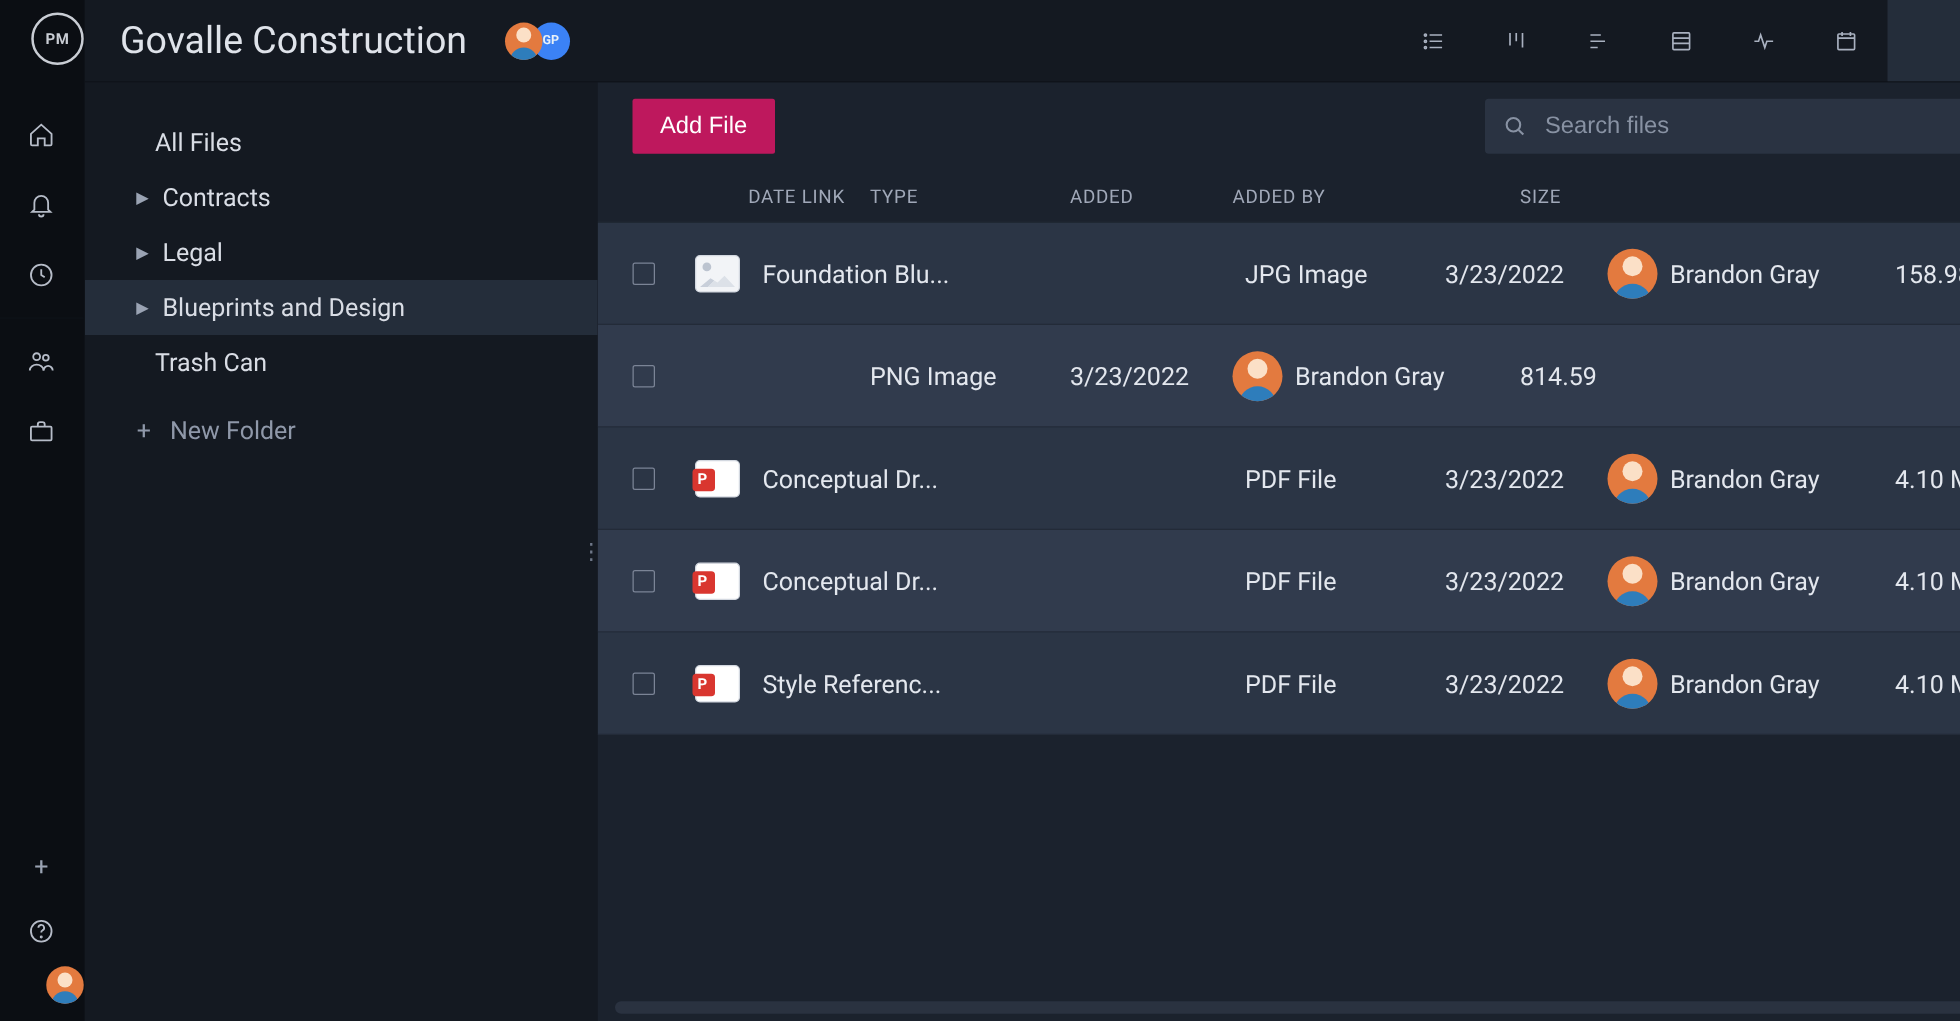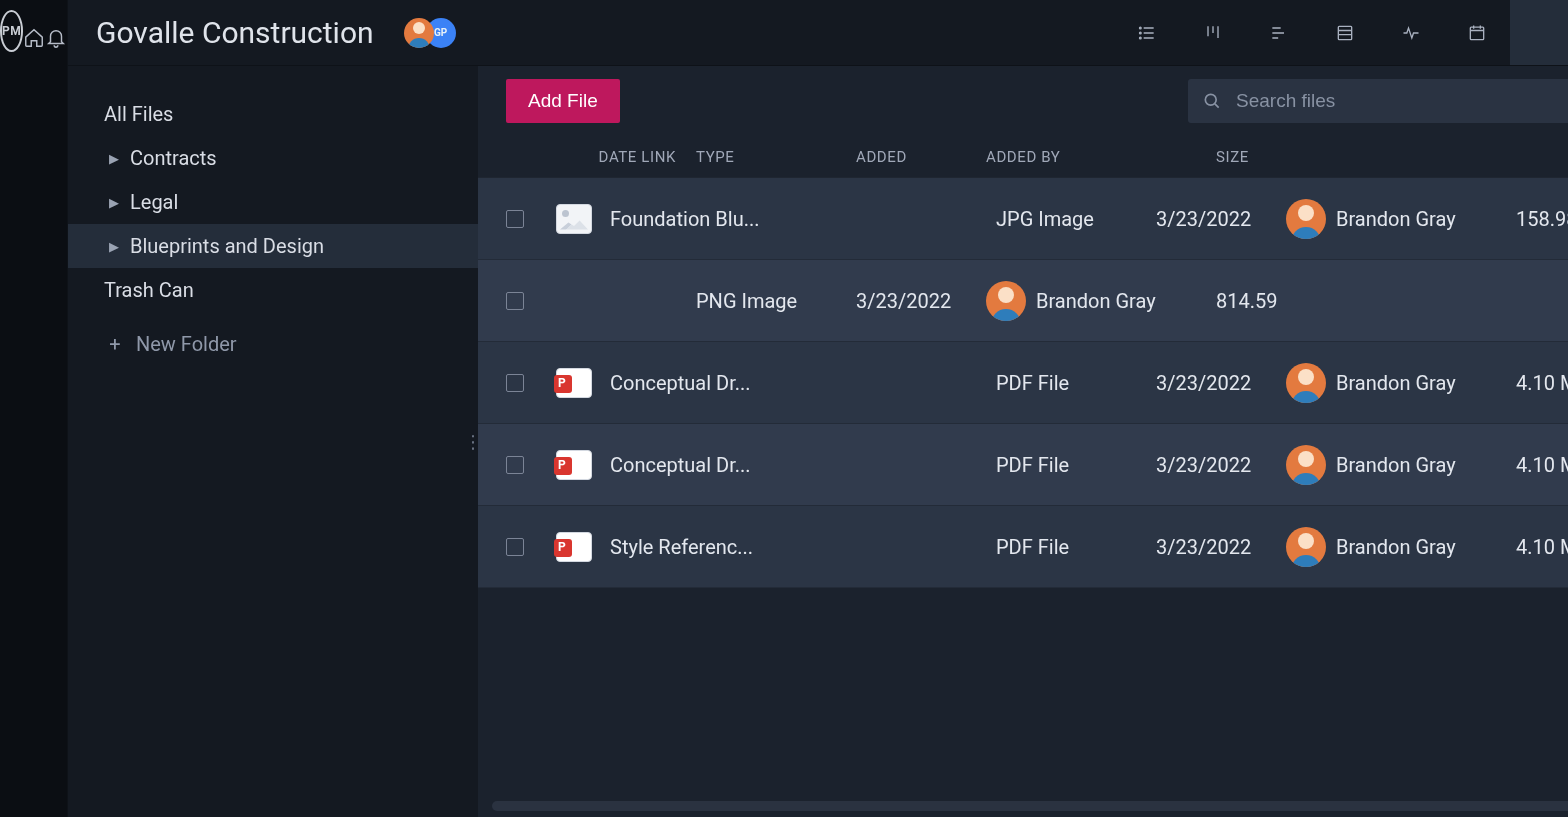--- a/index.html
+++ b/index.html
@@ -16,21 +16,21 @@
     --orange:#e37a3f;
     --face:#fbe0c7;
     --teal:#2d6e7e;
     --border:#0e1218;
     font-family:-apple-system,BlinkMacSystemFont,"Segoe UI",Roboto,Helvetica,Arial,sans-serif;
   }
   *{box-sizing:border-box}
   body{margin:0;background:var(--bg0);color:var(--text);width:1568px;height:817px;overflow:hidden}
   .app{display:flex;height:100%}
   
-  .rail{width:68px;flex:none;background:var(--bg0);border-right:1px solid var(--border);display:flex;flex-direction:row;align-items:flex-start;padding-top:10px}
+  .rail{width:68px;flex:none;background:var(--bg0);border-right:1px solid var(--border);display:flex;flex-direction:column;align-items:flex-end;padding-top:10px}
   .rail .logo{width:42px;height:42px;border:2px solid #c9cdd4;border-radius:50%;display:flex;align-items:center;justify-content:center;color:#c9cdd4;font-size:12px;font-weight:700;letter-spacing:.5px;margin-bottom:28px}
   .rail .ic{width:68px;height:56px;display:flex;align-items:center;justify-content:center;color:#b6bcc8;cursor:pointer}
   .rail .ic svg{width:22px;height:22px;stroke:#b6bcc8;fill:none;stroke-width:1.6}
   .rail .sep{width:100%;height:1px;background:var(--border);margin:6px 0}
   .rail .spacer{flex:1}
   .rail .plus{width:68px;height:48px;display:flex;align-items:center;justify-content:center;color:#9aa3b3;cursor:pointer;font-size:20px}
   .rail .avsm{width:30px;height:30px;border-radius:50%;background:var(--orange);margin-bottom:14px;position:relative;overflow:hidden}
   .rail .avsm::before{content:"";position:absolute;left:50%;top:18%;transform:translateX(-50%);width:12px;height:12px;border-radius:50%;background:var(--face)}
   .rail .avsm::after{content:"";position:absolute;left:50%;bottom:-4px;transform:translateX(-50%);width:22px;height:14px;border-radius:11px 11px 0 0;background:#2e7dbb}
   
@@ -47,21 +47,21 @@
   .avpair .av:first-child::after{content:"";position:absolute;left:50%;bottom:-4px;transform:translateX(-50%);width:22px;height:14px;border-radius:11px 11px 0 0;background:#2e7dbb}
   .viewtabs{margin-left:auto;display:flex;height:100%}
   .vtab{width:66px;display:flex;align-items:center;justify-content:center;cursor:pointer;color:#a9b1c0}
   .vtab.active{background:var(--bg3)}
   .vtab svg{width:20px;height:20px;stroke:#a9b1c0;fill:none;stroke-width:1.6}
   .topbar .endpad{width:58px}
   
   .content{flex:1;display:flex;min-height:0}
   
   .sidebar{width:410px;flex:none;background:var(--bg1);padding-top:26px;position:relative}
-  .sbitem{height:44px;display:flex;align-items:center;padding-left:36px;font-size:20px;color:#d9dde5;cursor:pointer}
+  .sbitem{height:44px;display:flex;align-items:center;padding-left:56px;font-size:20px;color:#d9dde5;cursor:pointer}
   .sbitem.sub{padding-left:36px}
   .sbitem .chev{width:20px;display:flex;align-items:center;justify-content:center;margin-right:6px;color:#9aa3b3;font-size:13px}
   .sbitem.sel{background:var(--bg3)}
   .sbnew{height:44px;display:flex;align-items:center;padding-left:38px;color:#8f98a9;font-size:20px;cursor:pointer;margin-top:10px}
   .sbnew .pl{width:18px;text-align:center;margin-right:12px;font-size:20px}
   .draghandle{position:absolute;right:-2px;top:50%;transform:translateY(-50%);color:#6e7788;cursor:col-resize;font-size:18px;line-height:6px;letter-spacing:-2px}
   
   .files{flex:1;background:var(--bg2);display:flex;flex-direction:column;min-width:0}
   .toolbar{height:70px;display:flex;align-items:center;padding:0 28px;gap:16px}
   .btn-add{background:#be185d;color:#fff;border:none;height:44px;padding:0 22px;font-size:19px;border-radius:2px;cursor:pointer}

